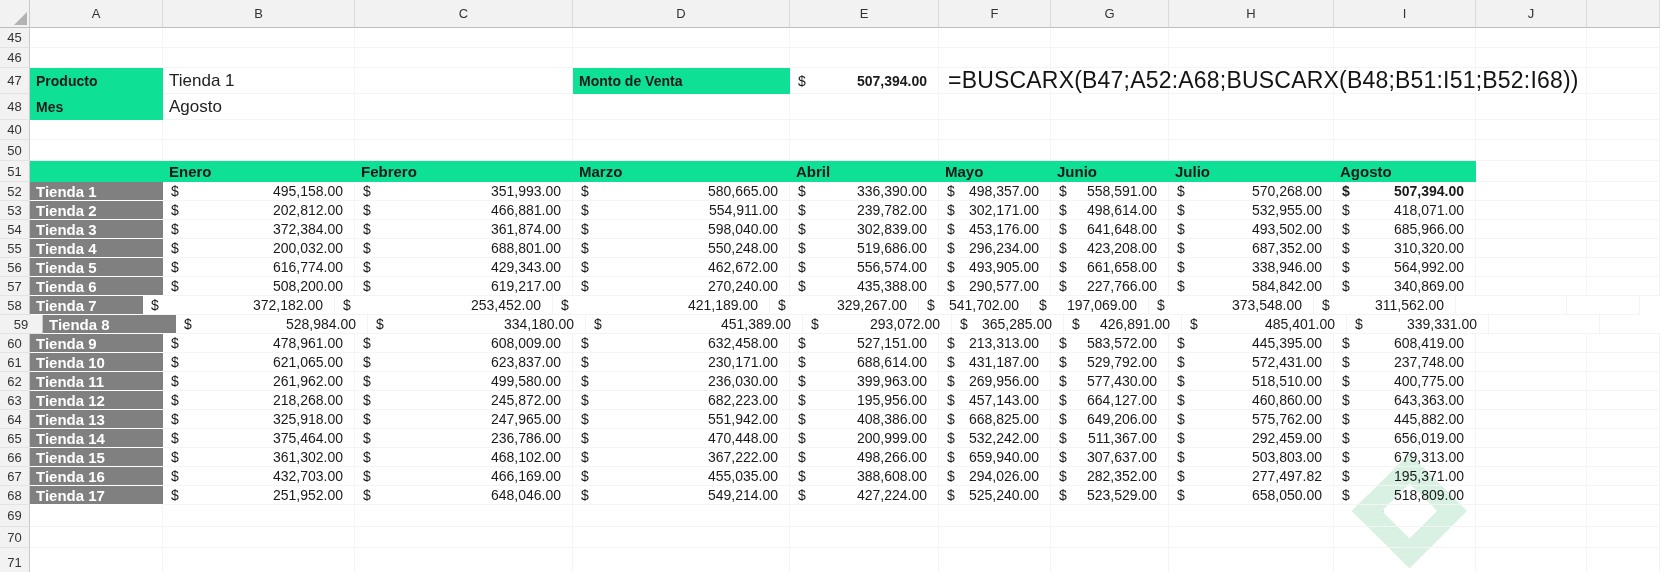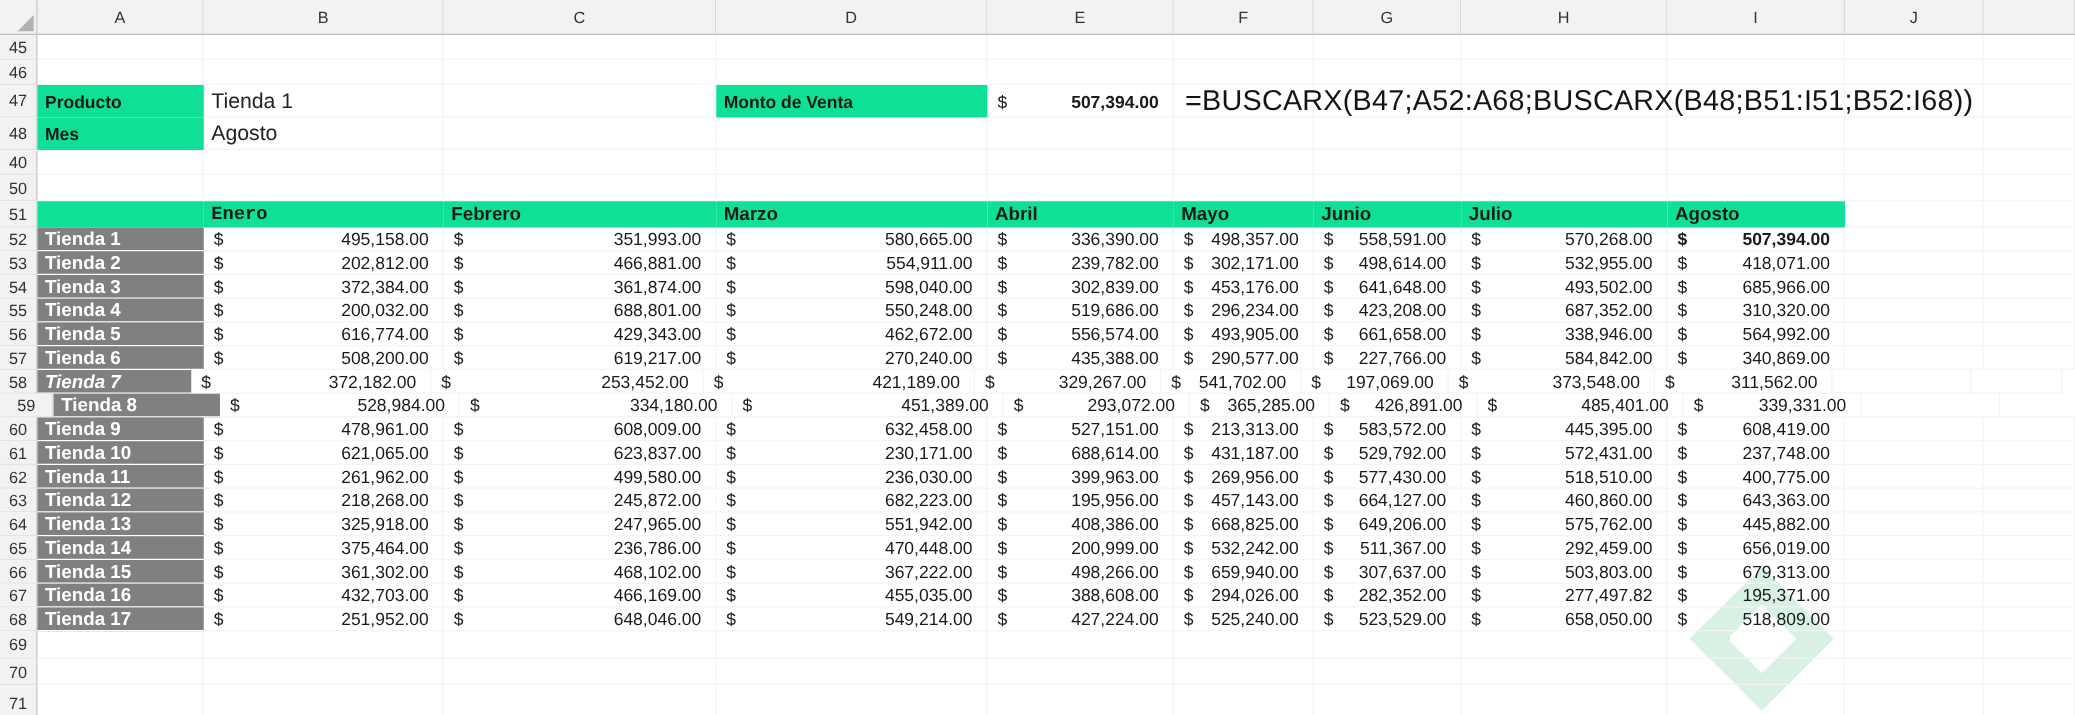--- a/index.html
+++ b/index.html
@@ -149,21 +149,21 @@
           <div class="cell" style="width: 112px;"></div>
           <div class="cell" style="width: 118px;"></div>
           <div class="cell" style="width: 165px;"></div>
           <div class="cell" style="width: 142px;"></div>
           <div class="cell" style="width: 111px;"></div>
           <div class="cell" style="width: 73px;"></div>
         </div>
         <div class="row" style="height: 21px;">
           <div class="rnum" style="width: 30px;">51</div>
           <div class="cell mh" style="width: 133px;"></div>
-          <div class="cell mh" style="width: 192px; font-family: Liberation Mono, monospace;">Enero</div>
+          <div class="cell mh" style="width: 192px;">Enero</div>
           <div class="cell mh" style="width: 218px;">Febrero</div>
           <div class="cell mh" style="width: 217px;">Marzo</div>
           <div class="cell mh" style="width: 149px;">Abril</div>
           <div class="cell mh" style="width: 112px;">Mayo</div>
           <div class="cell mh" style="width: 118px;">Junio</div>
           <div class="cell mh" style="width: 165px;">Julio</div>
           <div class="cell mh" style="width: 142px;">Agosto</div>
           <div class="cell" style="width: 111px;"></div>
           <div class="cell" style="width: 73px;"></div>
         </div>
@@ -390,21 +390,21 @@
           </div>
           <div class="cell acct" style="width: 142px;">
             <span class="cur">$</span>
             <span class="val">340,869.00</span>
           </div>
           <div class="cell" style="width: 111px;"></div>
           <div class="cell" style="width: 73px;"></div>
         </div>
         <div class="row" style="height: 19px;">
           <div class="rnum" style="width: 30px;">58</div>
-          <div class="cell store" style="width: 123px; font-style: italic;">Tienda 7</div>
+          <div class="cell store" style="width: 113px;">Tienda 7</div>
           <div class="cell acct" style="width: 192px;">
             <span class="cur">$</span>
             <span class="val">372,182.00</span>
           </div>
           <div class="cell acct" style="width: 218px;">
             <span class="cur">$</span>
             <span class="val">253,452.00</span>
           </div>
           <div class="cell acct" style="width: 217px;">
             <span class="cur">$</span>

